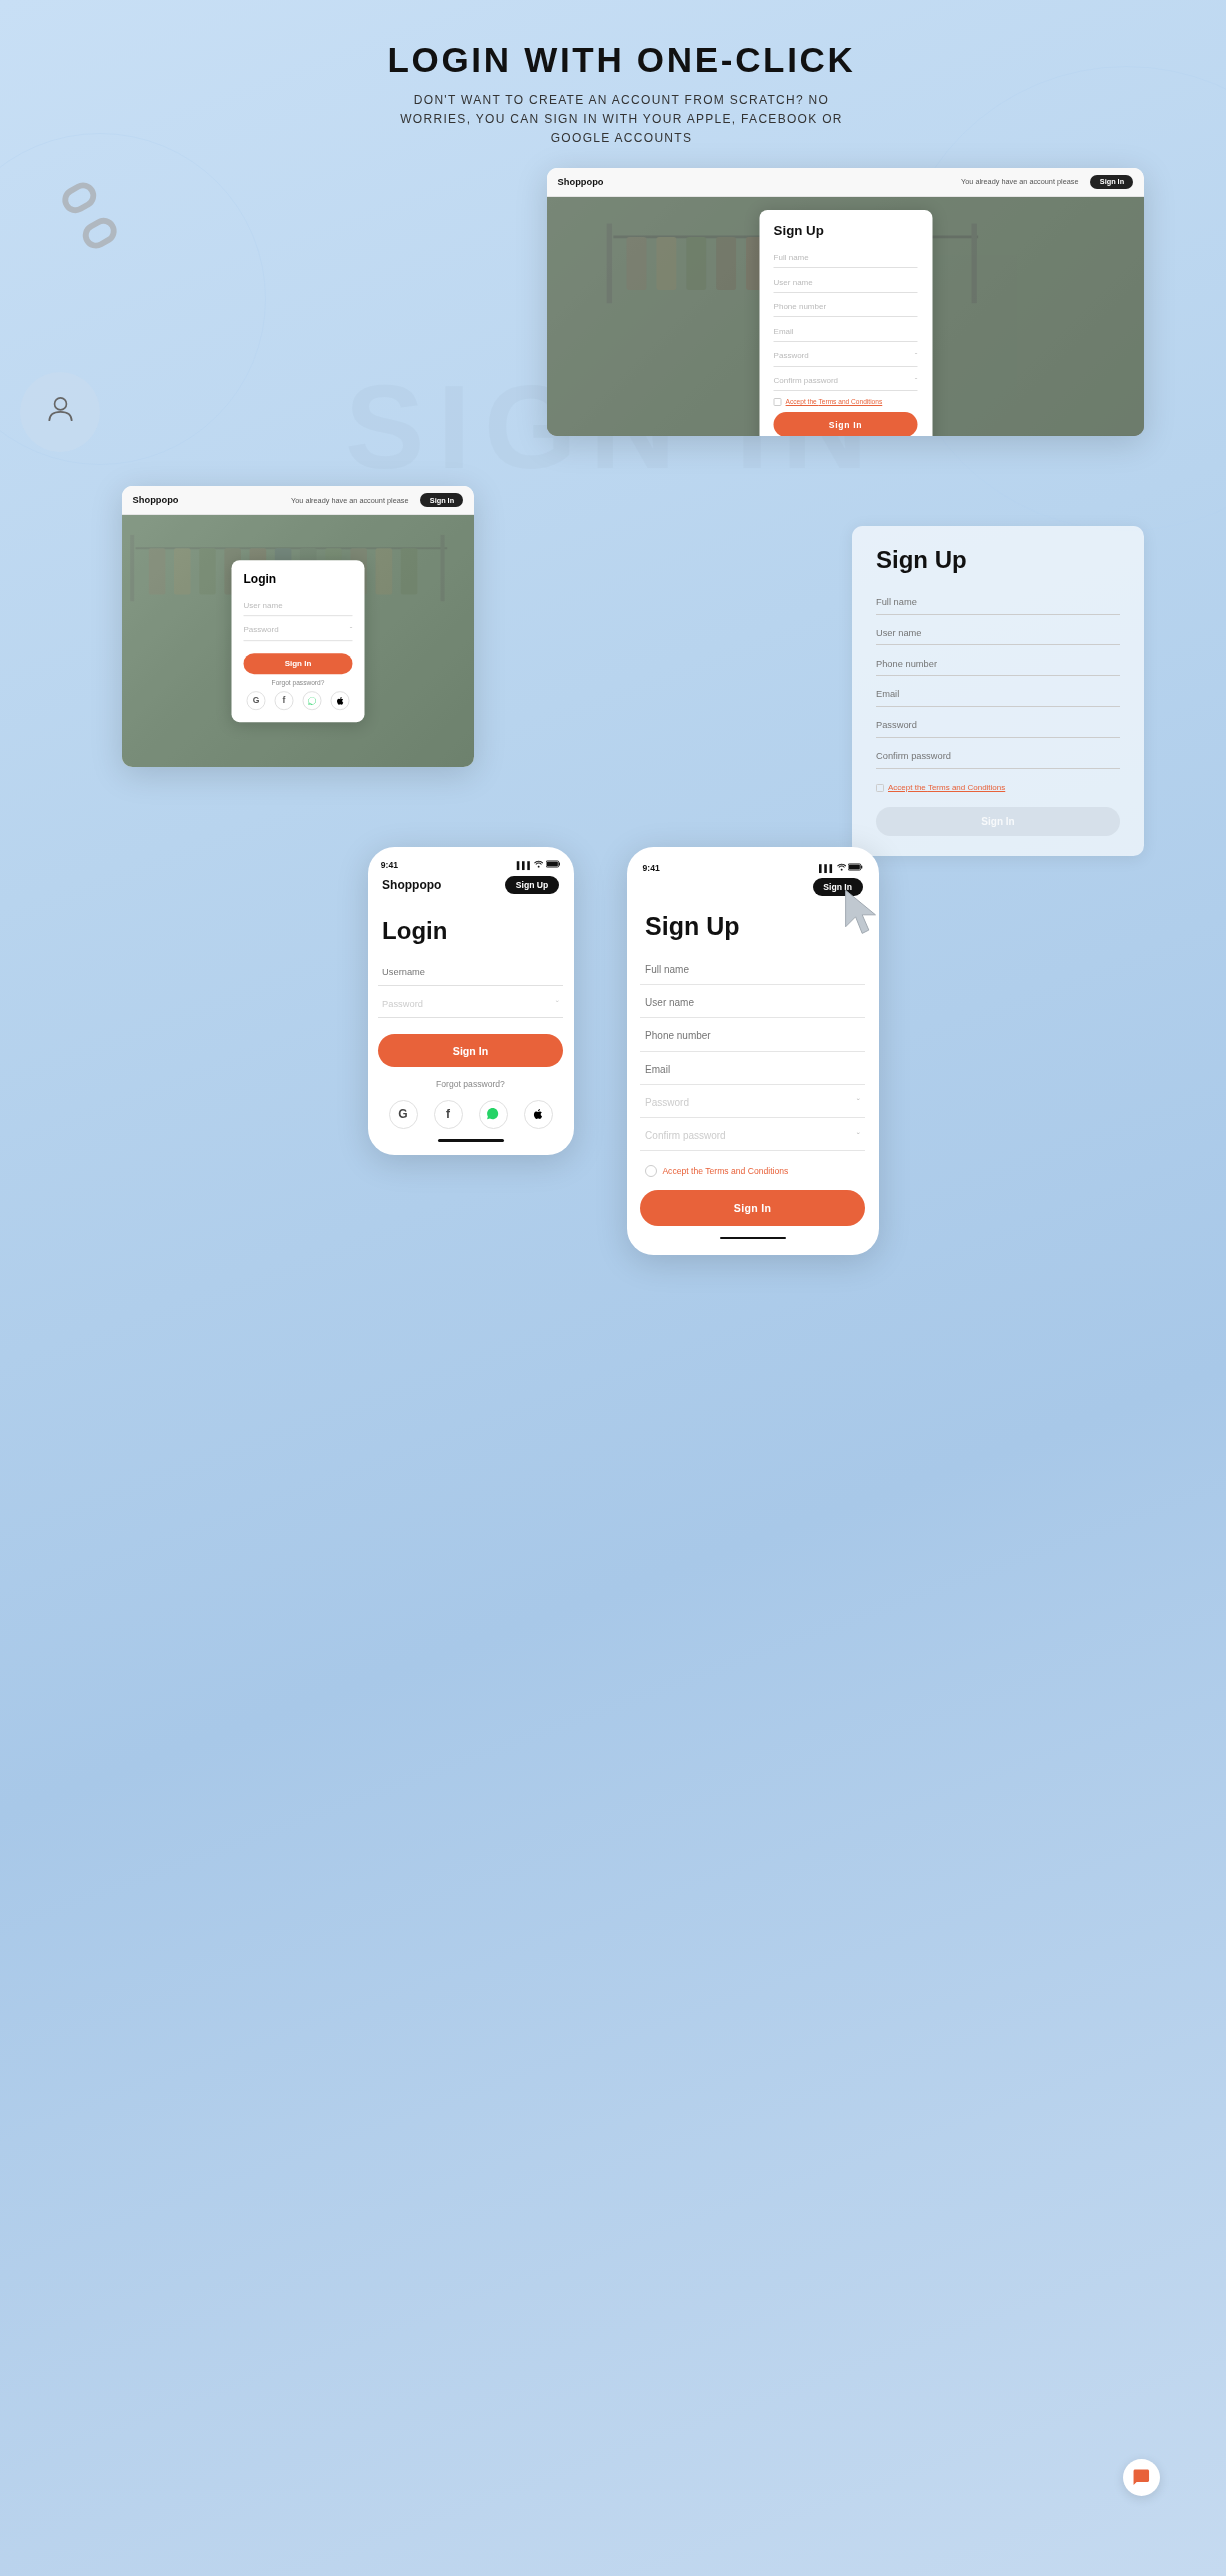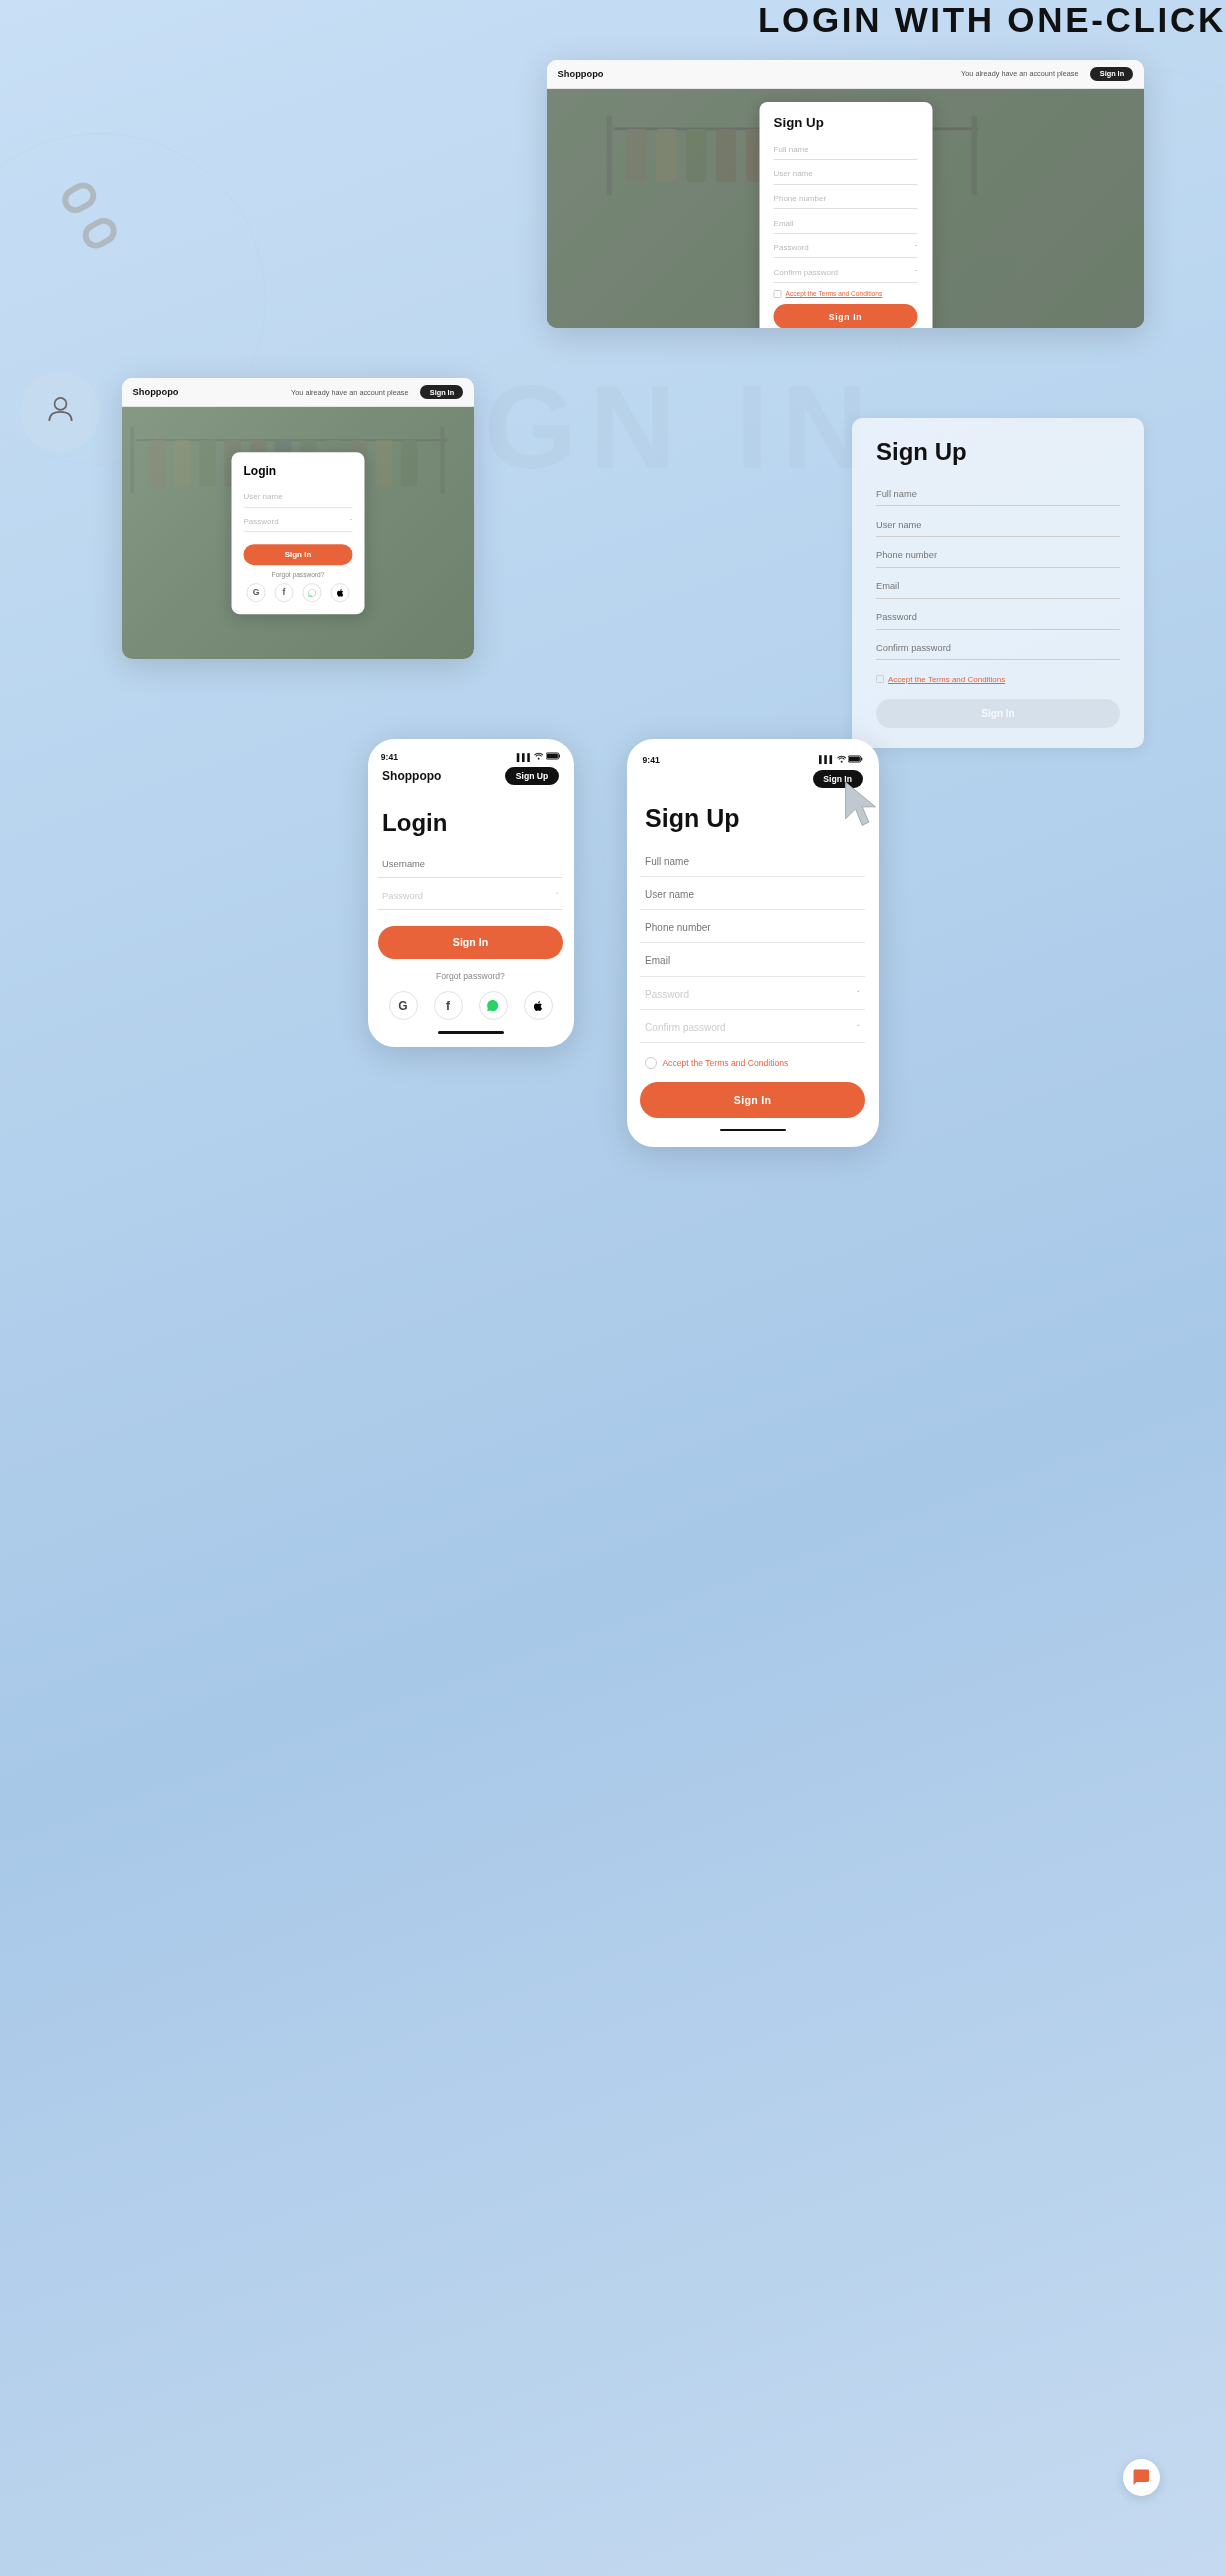--- a/index.html
+++ b/index.html
@@ -8,21 +8,22 @@
       width: 1226px;
       min-height: 2576px;
       background: linear-gradient(160deg, #c8dff5 0%, #b8d4ee 30%, #a8c8e8 60%, #c5daf0 100%);
       font-family: -apple-system, BlinkMacSystemFont, 'Segoe UI', sans-serif;
       overflow-x: hidden;
       position: relative;
     }
 
     
     .hero-section {
-      text-align: right;
+      text-align: center;
+      padding-top: 40px;
       padding-bottom: 20px;
       position: relative;
       z-index: 2;
       margin-left: 17px;
     }
     .hero-title {
       font-size: 35px;
       font-weight: 900;
       letter-spacing: 2.7px;
       color: #111;
@@ -579,20 +580,21 @@
       align-items: center;
       font-size: 7.3px;
       color: #111;
     }
   </style>
 </head>
 <body>
 
 <section class="hero-section">
   <h1 class="hero-title">LOGIN WITH ONE-CLICK</h1>
+  <p class="hero-subtitle">DON'T WANT TO CREATE AN ACCOUNT FROM SCRATCH? NO WORRIES, YOU CAN SIGN IN WITH YOUR APPLE, FACEBOOK OR GOOGLE ACCOUNTS</p>
 </section>
 
 <div class="deco-link">
   <svg viewBox="0 0 100 100" xmlns="http://www.w3.org/2000/svg">
     <g transform="rotate(-30,50,50)">
 
       <rect x="30" y="8" width="40" height="28" rx="14" ry="14" fill="none" stroke="#b0b8c0" stroke-width="8"></rect>
 
       <rect x="30" y="64" width="40" height="28" rx="14" ry="14" fill="none" stroke="#b0b8c0" stroke-width="8"></rect>
     </g>

